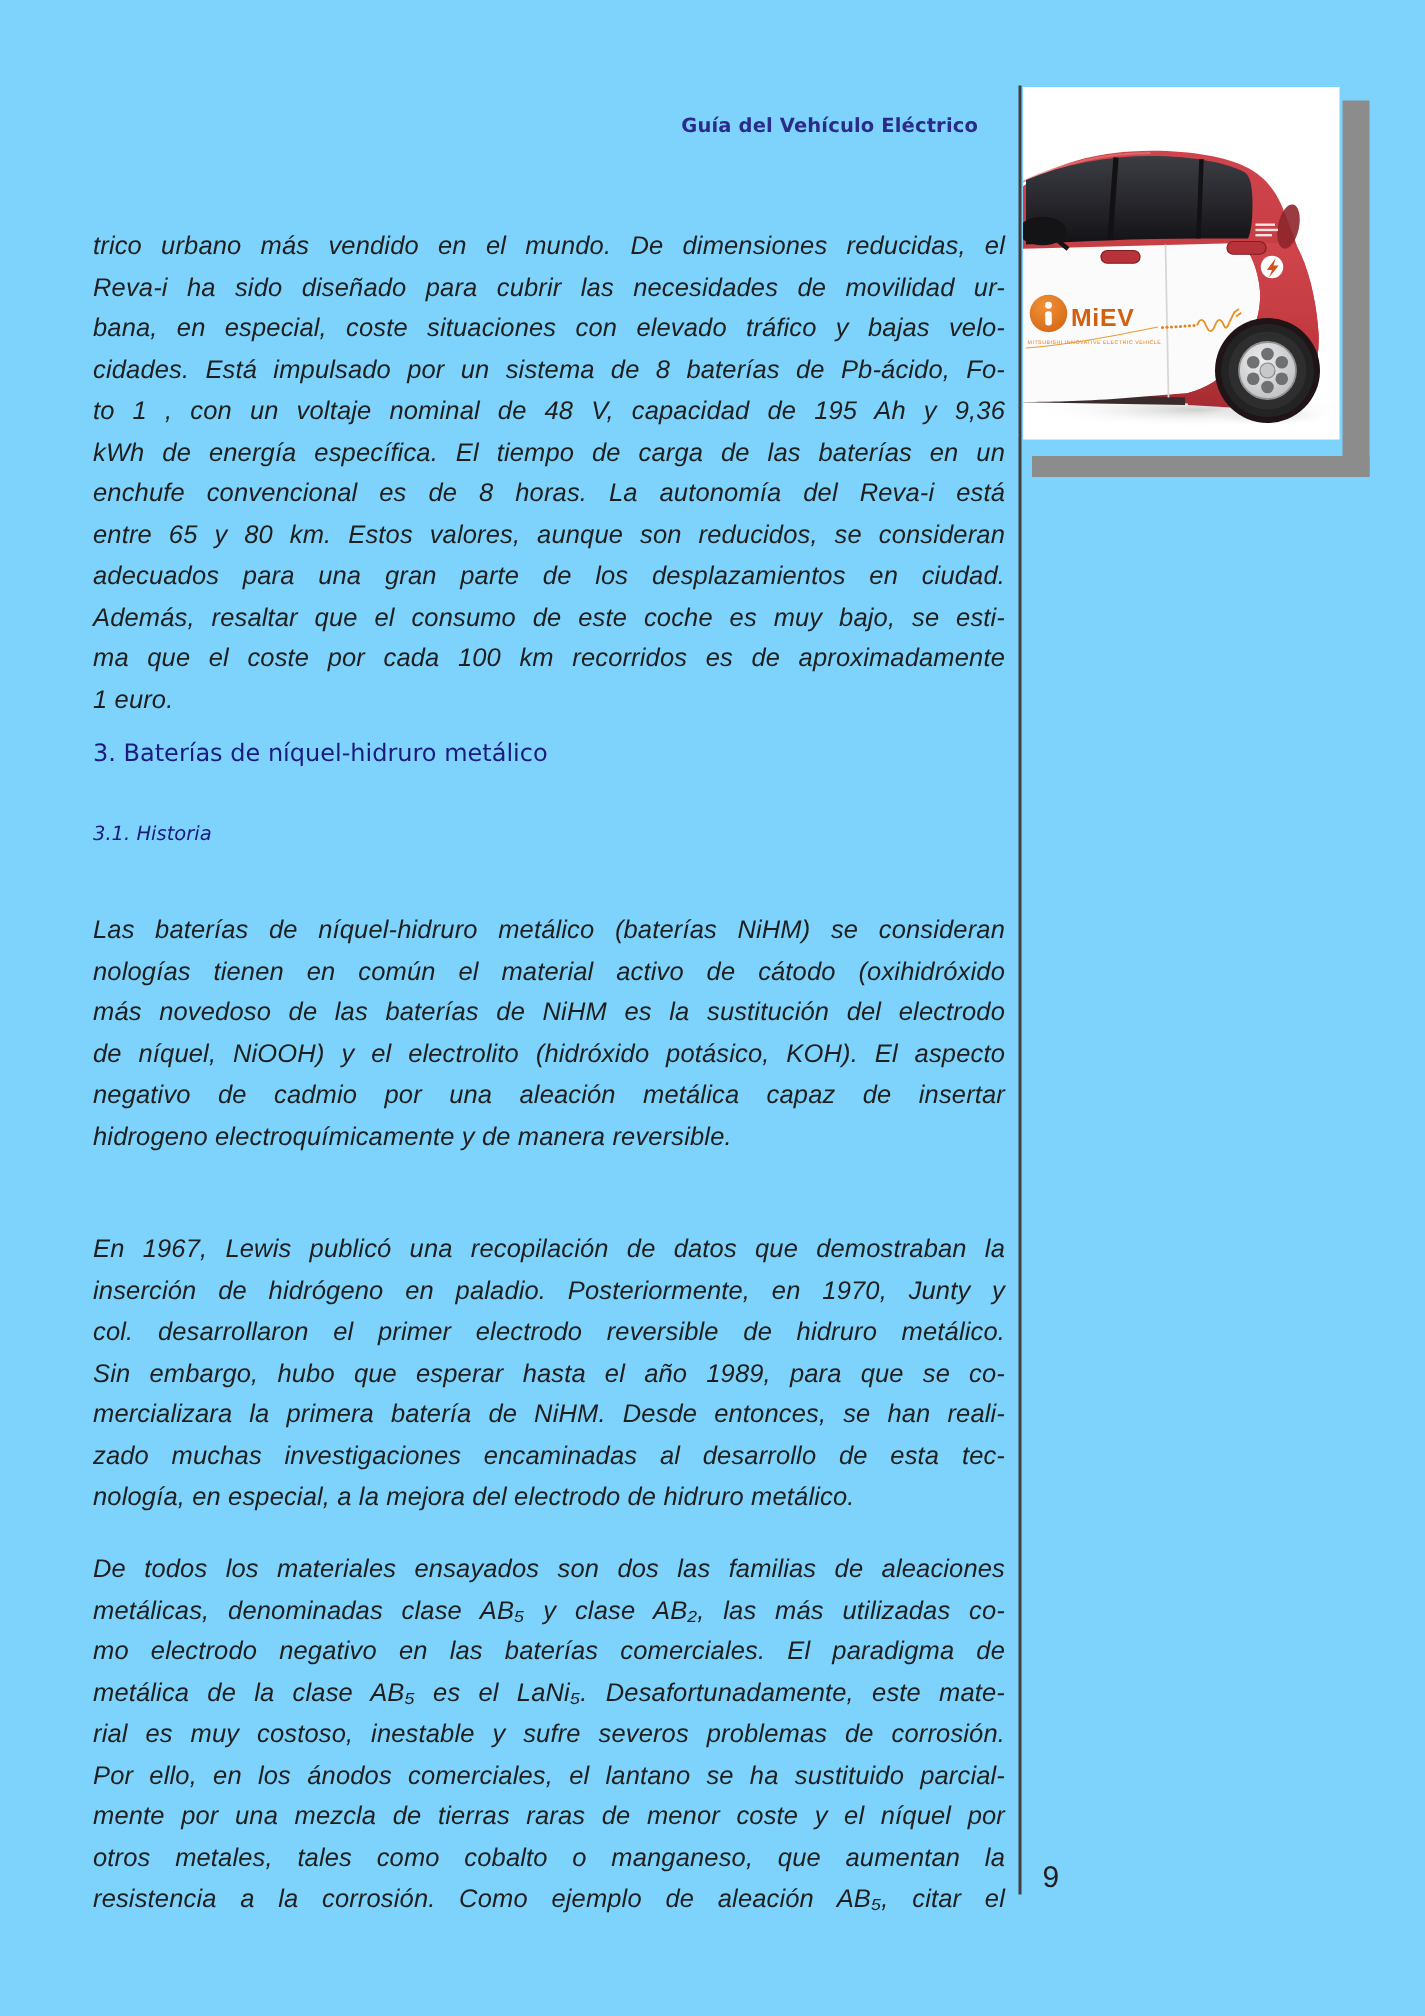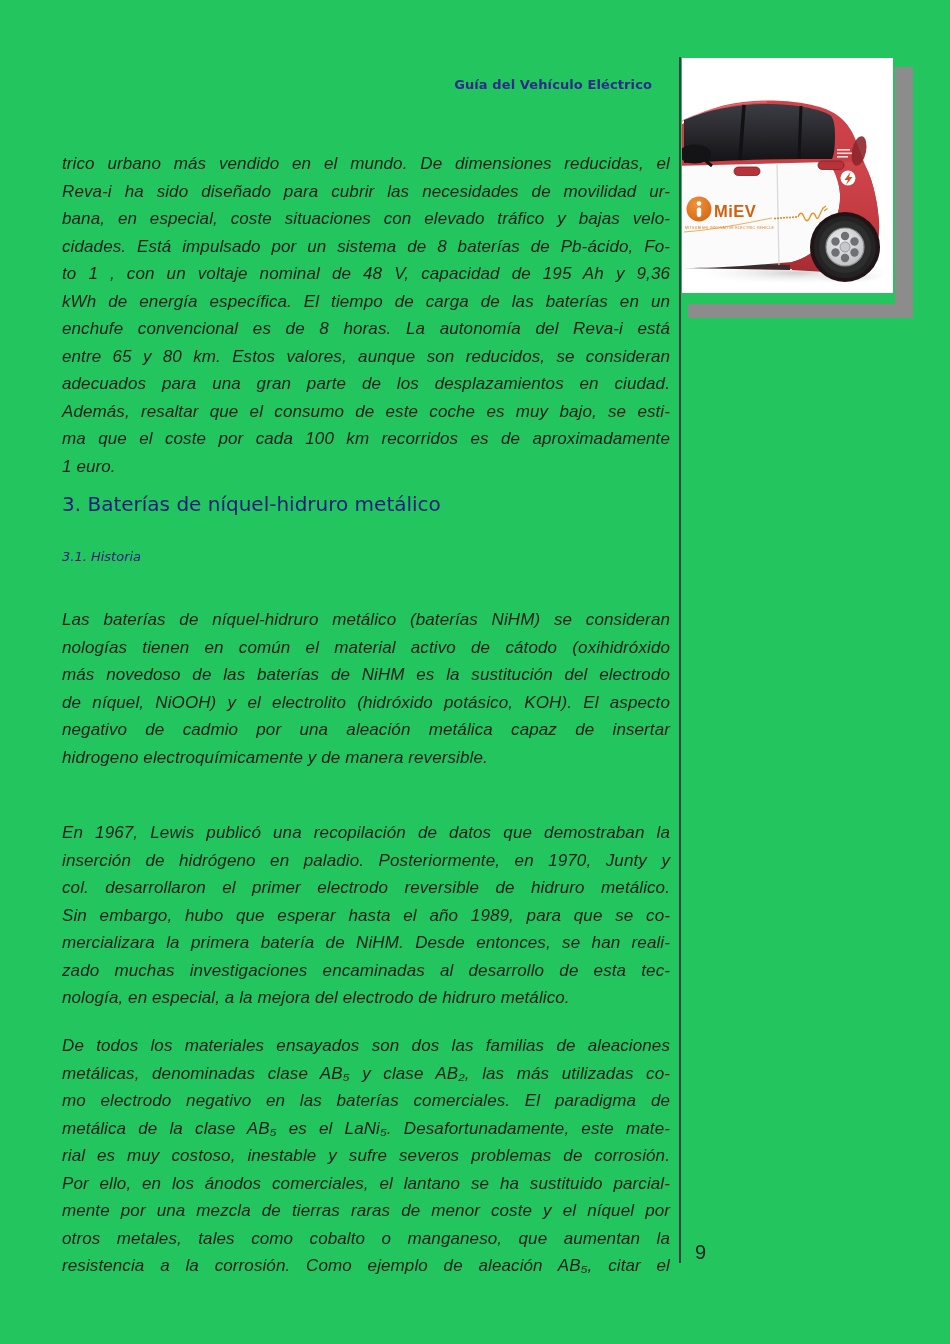--- a/index.html
+++ b/index.html
@@ -1,19 +1,19 @@
 <!DOCTYPE html>
 <html style="--header-navy: #2b2b8a; --heading-navy: #1b1b7e; --body-text: #1f1f1f; --rule-gray: #3f3f3f; --shadow-gray: #8c8c8c; --car-red: #c23a40; --car-red-dark: #a62b32; --car-orange: #e0821c;"><head>
 <meta charset="utf-8">
 <style>
   html,body{margin:0;padding:0;background:#e8e8e8;}
   .page{
     position:relative;
     width:950px;height:1344px;
-    background:#22c55e;
+    background:#7dd3fc;
     overflow:hidden;
     font-family:"Liberation Sans","DejaVu Sans",sans-serif;
     color:var(--body-text,#1f1f1f);
   }
   
   .header{
     position:absolute;left:62px;top:77px;width:590px;
     text-align:right;
     font-family:"DejaVu Sans",sans-serif;
     font-size:13px;font-weight:bold;
@@ -50,21 +50,21 @@
     color:var(--body-text,#1f1f1f);
     font-style:italic;
   }
   .pline.no-just{text-align-last:left;}
   .heading1,.heading2{
     position:absolute;left:0;
     font-family:"DejaVu Sans",sans-serif;
     color:var(--heading-navy,#1b1b7e);
     font-weight:normal;margin:0;
   }
-  .heading1{font-size:20px;}
+  .heading1{font-size:16px;}
   .heading2{font-size:13px;font-style:italic;}
   
   .pagenum{
     position:absolute;left:695px;top:1241px;
     font-size:20px;color:#1f1f1f;
   }
 </style>
 </head>
 <body>
 

